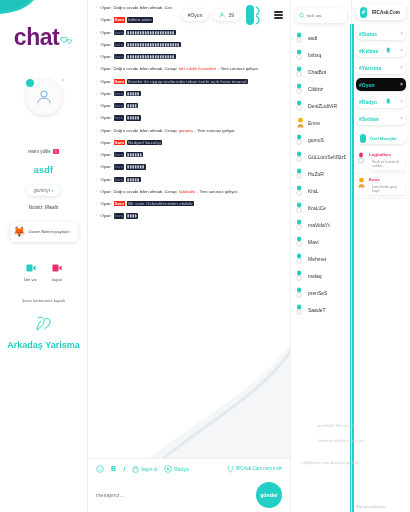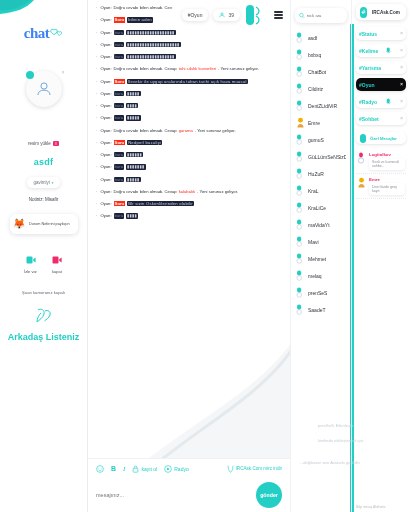--- a/index.html
+++ b/index.html
@@ -14,22 +14,22 @@
 
   
   .left {
     width:88px; height:512px; background:#ffffff; position:relative;
     border-right:1px solid #e8eef0; flex:none;
     display:flex; flex-direction:column; align-items:center;
   }
   .left-topwave { position:absolute; top:0; left:0; width:88px; height:26px; overflow:hidden; }
   .brand { margin-top:26px; display:flex; align-items:flex-end; justify-content:center; width:100%; }
   .brand-text {
-    font-size:15px; font-weight:700; color:#3b82f6; letter-spacing:-.5px;
-    font-family:Liberation Serif, serif; line-height:1;
+    font-size:23px; font-weight:700; color:#701a75; letter-spacing:-.5px;
+    font-family:Liberation Sans, sans-serif; line-height:1;
   }
   .brand-hearts { margin-left:1px; margin-bottom:2px; }
 
   .avatar-wrap { margin-top:26px; position:relative; width:44px; height:44px; }
   .avatar-circle {
     width:36px; height:36px; border-radius:50%;
     background:#fbfbfc; box-shadow:0 1px 4px rgba(0,0,0,.14);
     margin:4px auto 0; display:flex; align-items:center; justify-content:center;
   }
   .avatar-badge { position:absolute; left:4px; top:4px; width:8px; height:8px; border-radius:50%; background:#23cfc4; }
@@ -243,21 +243,21 @@
     </div>
 
     <div class="cam-closed">Şuan kameranız kapalı</div>
 
     <div class="friends-icon">
       <svg width="22" height="18" viewBox="0 0 22 18">
         <path d="M5 3 C8 1 12 3 11 7 C10 11 6 13 4 15 C4 11 6 8 8 6" fill="none" stroke="#23cfc4" stroke-width="1"></path>
         <path d="M12 4 C15 2.5 18 4.5 17 8 C16 11 13 12.6 11.5 14" fill="none" stroke="#23cfc4" stroke-width="1"></path>
       </svg>
     </div>
-    <div class="friends-title">Arkadaş Listeniz</div>
+    <div class="friends-title">Arkadaş Yarisma</div>
   </div>
 
   <div class="center">
 
     <div class="chat-header">
       <div class="chip">
         <span>#Oyun</span>
       </div>
       <div class="chip">
         <svg width="6" height="6" viewBox="0 0 8 8">

